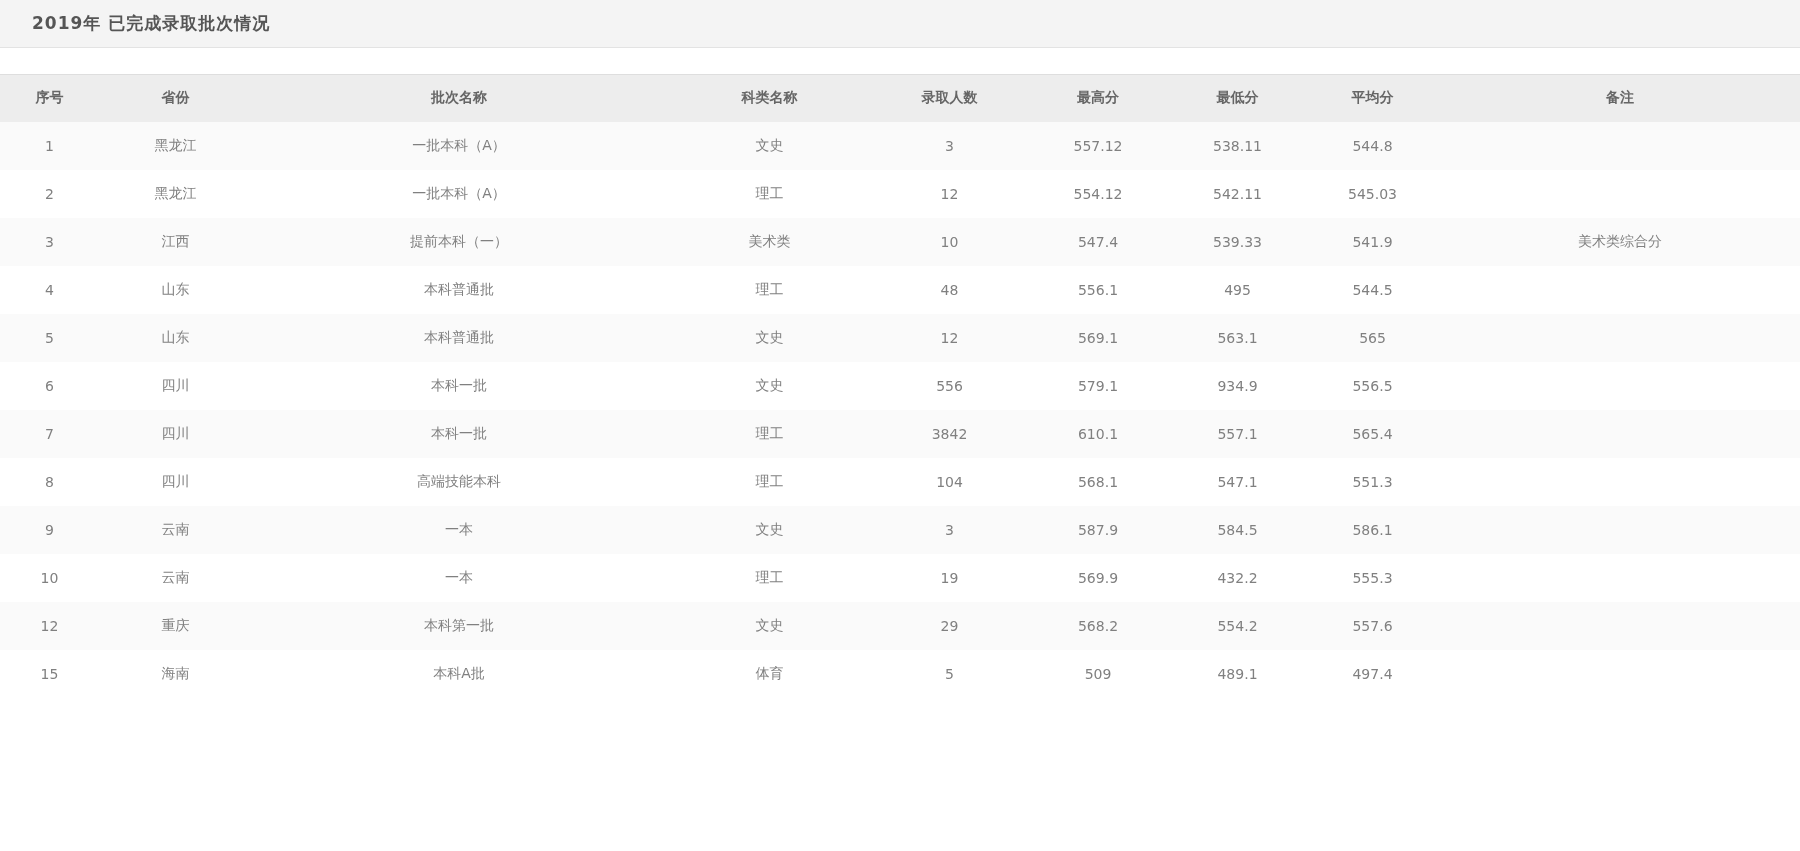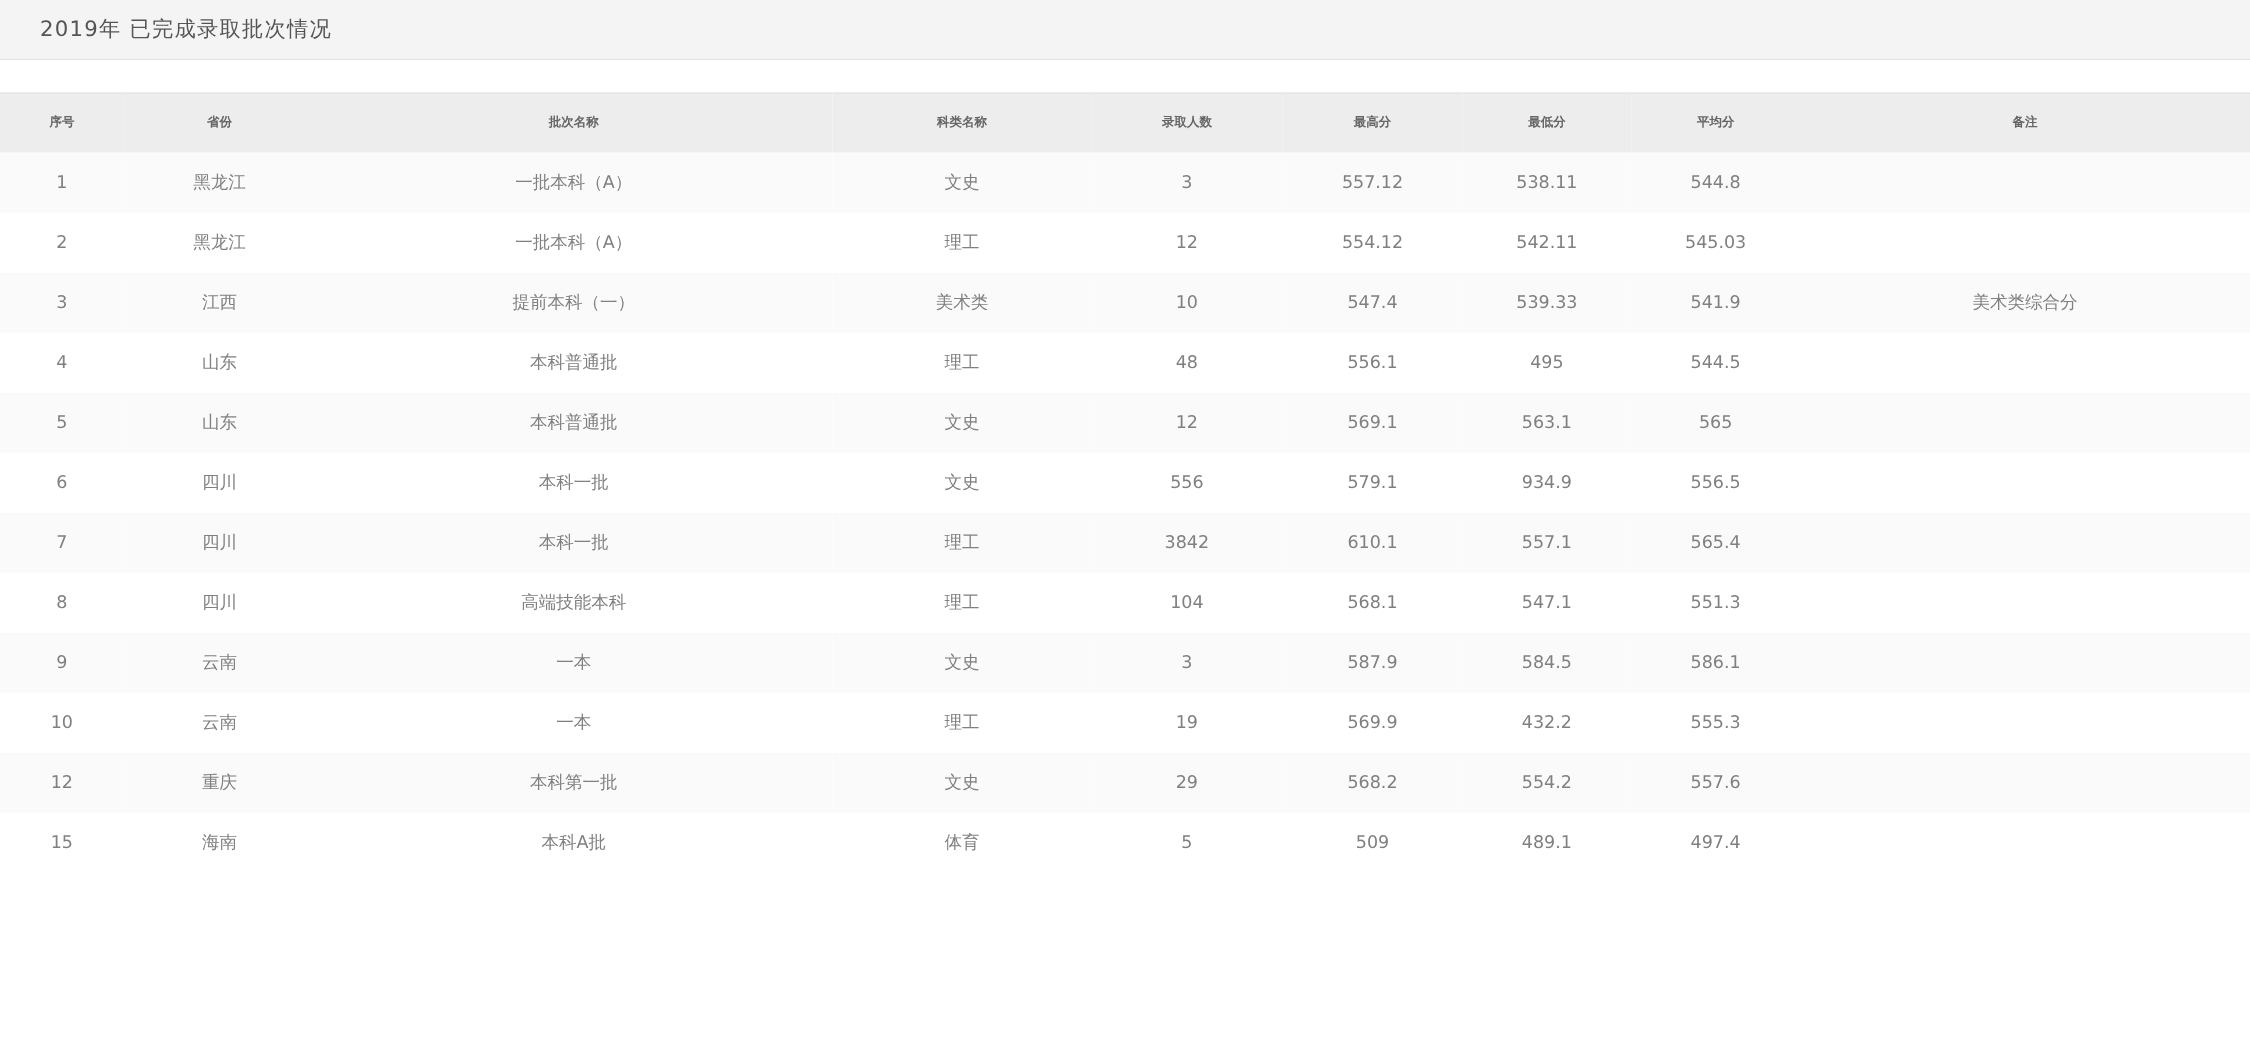--- a/index.html
+++ b/index.html
@@ -13,38 +13,38 @@
   .title-bar {
     height: 48px;
     background: #f4f4f4;
     border-bottom: 1px solid #e3e3e3;
     display: flex;
     align-items: center;
     padding-left: 32px;
   }
   .title-bar h1 {
     font-size: 17px;
-    font-weight: normal;
+    font-weight: bold;
     color: #555555;
     letter-spacing: 1px;
   }
   
   .table-wrap { margin-top: 26px; }
   table {
     width: 100%;
     border-collapse: collapse;
     table-layout: fixed;
   }
   thead tr {
     height: 47px;
     background: #ededed;
     border-top: 1px solid #dedede;
   }
   th {
-    font-size: 10px;
+    font-size: 14px;
     font-weight: bold;
     color: #666666;
     text-align: center;
     vertical-align: middle;
   }
   tbody tr { height: 48px; background: #ffffff; }
   tbody tr:nth-child(odd) { background: #fafafa; }
   td {
     font-size: 14px;
     color: #808080;

